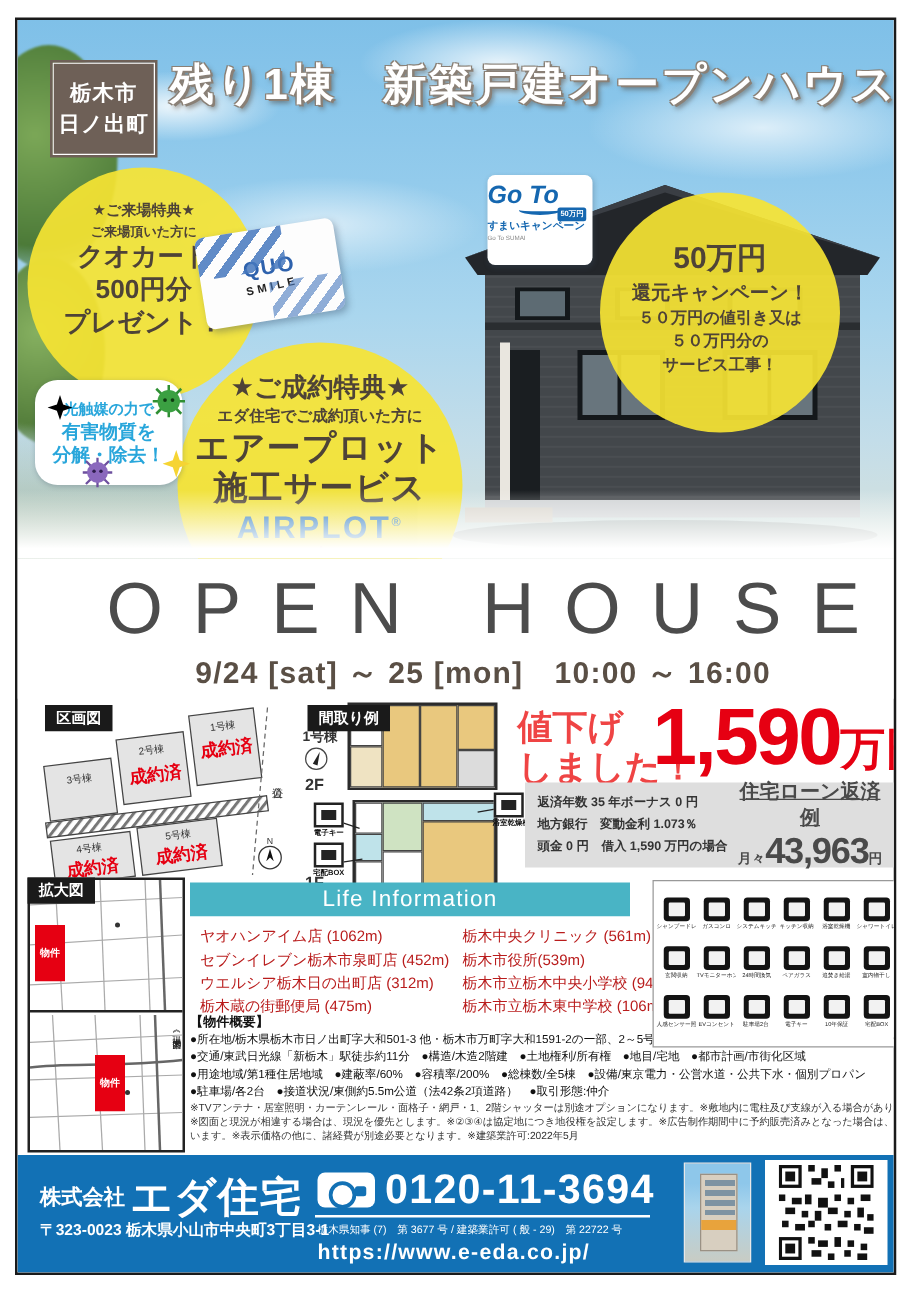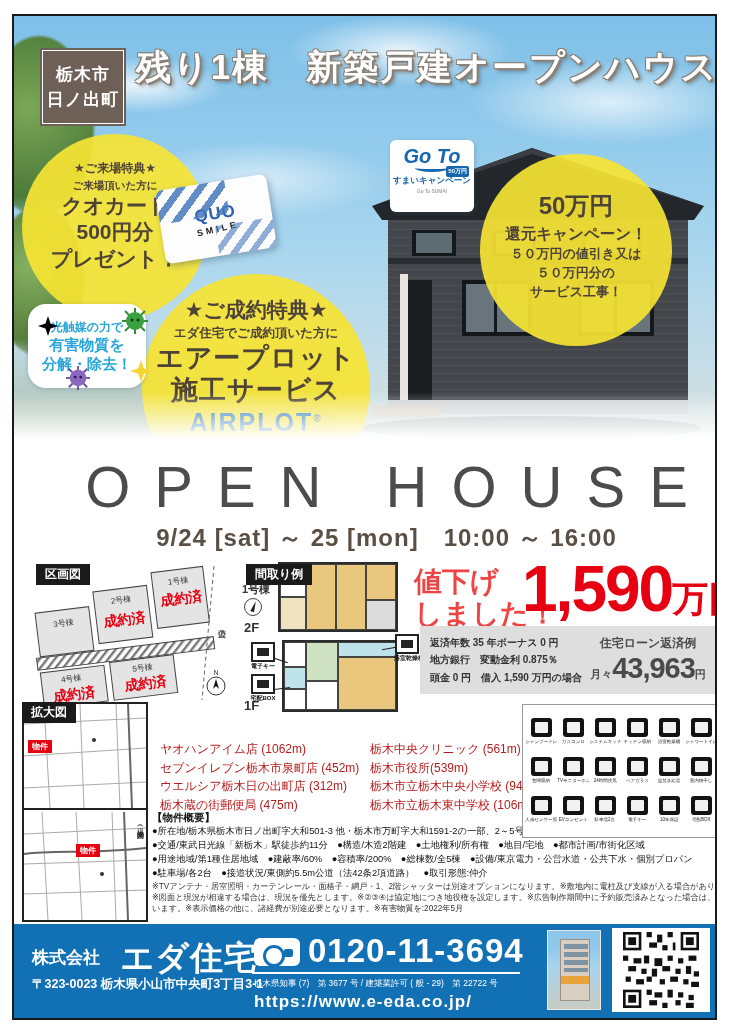--- a/index.html
+++ b/index.html
@@ -57,21 +57,21 @@
     border-radius:7px; transform:rotate(-9deg); z-index:5; box-shadow:2px 3px 6px rgba(40,60,90,.35);
     overflow:hidden; display:flex; flex-direction:column; justify-content:center; align-items:center; }
   .quo-card::before { content:''; position:absolute; left:-20px; top:-26px; width:90px; height:60px;
     background:repeating-linear-gradient(135deg, rgba(70,120,190,.85) 0 7px, rgba(255,255,255,0) 7px 16px); }
   .quo-card::after { content:''; position:absolute; right:-22px; bottom:-10px; width:80px; height:40px;
     background:repeating-linear-gradient(135deg, rgba(70,120,190,.6) 0 6px, rgba(255,255,255,0) 6px 14px); }
   .quo-logo { font-size:17px; font-weight:bold; color:#2e62ad; letter-spacing:1px; }
   .quo-sub { font-size:9px; font-weight:bold; color:#222; letter-spacing:3px; transform:rotate(-4deg); }
 
   .goto-badge { position:absolute; left:376px; top:124px; width:84px; height:72px; background:#fff;
-    border-radius:6px; z-index:5; text-align:center; padding-top:6px; box-shadow:1px 2px 4px rgba(60,80,100,.3); }
+    border-radius:6px; z-index:5; padding-top:6px; box-shadow:1px 2px 4px rgba(60,80,100,.3); }
   .goto-logo { font-size:20px; font-weight:bold; color:#1567b0; font-style:italic; line-height:1; }
   .goto-smile { width:34px; height:8px; border:0; border-bottom:3px solid #1567b0; border-radius:50%; margin:-2px auto 1px; }
   .goto-50 { position:absolute; right:5px; top:26px; font-size:6px; font-weight:bold; color:#fff; background:#1567b0; padding:1px 2px; border-radius:2px; }
   .goto-label { font-size:8.5px; font-weight:bold; color:#1567b0; margin-top:3px; }
   .goto-sub { font-size:5px; color:#888; margin-top:1px; }
 
   .bubble { position:absolute; left:14px; top:288px; width:118px; height:84px; background:#fff;
     border-radius:18px; z-index:5; display:flex; flex-direction:column; justify-content:center; align-items:center;
     color:#28a6db; font-weight:bold; box-shadow:0 1px 4px rgba(50,70,90,.25); }
   .bubble .b1 { font-size:12px; }
@@ -107,30 +107,30 @@
   .anno-line { position:absolute; background:#222; height:1px; z-index:2; }
 
   .price-drop { position:absolute; left:400px; top:550px; font-size:28px; font-weight:bold; color:#ef4444; line-height:1.15; z-index:5; }
   .price-amt { position:absolute; left:508px; top:536px; color:#e60012; white-space:nowrap; z-index:5; }
   .price-amt .num { font-size:64px; font-weight:bold; letter-spacing:-2px; }
   .price-amt .unit { font-size:36px; font-weight:bold; }
   .loan-box { position:absolute; left:406px; top:610px; width:296px; height:68px; background:#dedede;
     display:flex; align-items:center; padding:6px 10px; z-index:5; }
   .loan-left { width:160px; font-size:10px; font-weight:bold; color:#333; line-height:1.75; white-space:nowrap; }
   .loan-right { flex:1; text-align:center; color:#4a4a4a; }
-  .loan-title { font-size:12px; font-weight:bold; }
+  .loan-title { font-size:16px; font-weight:bold;text-decoration:underline; }
   .loan-monthly { white-space:nowrap; }
   .loan-monthly .pre { font-size:11px; font-weight:bold; }
   .loan-monthly .num { font-size:29px; font-weight:bold; letter-spacing:-1px; }
   .loan-monthly .un { font-size:11px; font-weight:bold; }
 
   
   .areamap { position:absolute; left:8px; top:686px; width:126px; height:220px; border:2px solid #222; background:#fff; }
   .areamap svg { position:absolute; inset:0; }
-  .marker { position:absolute; background:#e60012; color:#fff; font-size:8px; font-weight:bold; padding:1px 4px; z-index:3; }
+  .marker { position:absolute; background:#e60012; color:#fff; font-size:8px; font-weight:bold; padding:17px 4px; z-index:3; }
   .sidelabel { position:absolute; right:1px; top:118px; writing-mode:vertical-rl; font-size:7px; color:#222; letter-spacing:1px; }
   .map-divider { position:absolute; left:0; top:104px; width:100%; height:2px; background:#222; }
 
   .life-banner { position:absolute; left:138px; top:690px; width:352px; height:27px; background:#49b4c5;
     color:#fff; font-size:18px; text-align:center; line-height:27px; letter-spacing:1px; }
   .life-cols { position:absolute; left:146px; top:724px; width:560px; display:flex; }
   .life-col { width:210px; }
   .life-col.right { width:240px; }
   .life-item { font-size:12px; color:#b91c1c; line-height:18.5px; white-space:nowrap; }
 
@@ -143,21 +143,21 @@
     display:grid; grid-template-columns:repeat(6,1fr); align-content:space-evenly; justify-items:center; padding:2px; }
   .eq { width:31px; display:flex; flex-direction:column; align-items:center; }
   .eq-icon { width:21px; height:19px; background:#131313; border-radius:3px; position:relative; }
   .eq-icon::after { content:''; position:absolute; left:4px; top:4px; right:4px; bottom:4px; background:#f2f2f2; border-radius:1px; }
   .eq-label { font-size:6px; color:#222; white-space:nowrap; transform:scale(.75); max-width:42px; overflow:hidden; }
 
   
   .footer { position:absolute; left:0; top:908px; width:701px; height:94px; background:#1271b5; color:#fff; }
   .f-company { position:absolute; left:18px; top:12px; white-space:nowrap; }
   .f-company .pre { font-size:17px; font-weight:bold; vertical-align:6px; }
-  .f-company .name { font-size:33px; font-weight:bold; letter-spacing:1px;margin-left:16px; }
+  .f-company .name { font-size:33px; font-weight:bold; letter-spacing:1px; }
   .f-dial { position:absolute; left:240px; top:14px; width:46px; height:28px; background:#fff; border-radius:6px; }
   .f-dial::before { content:''; position:absolute; left:9px; top:7px; width:16px; height:16px; border:3.5px solid #1271b5; border-radius:50%; }
   .f-dial::after { content:''; position:absolute; right:7px; top:11px; width:9px; height:8px; background:#1271b5; border-radius:2px; }
   .f-phone { position:absolute; left:294px; top:8px; font-size:33px; font-weight:bold; letter-spacing:1px; white-space:nowrap; }
   .f-line { position:absolute; left:238px; top:48px; width:268px; height:2px; background:#fff; }
   .f-address { position:absolute; left:18px; top:52px; font-size:12.5px; font-weight:bold; white-space:nowrap; }
   .f-hours { position:absolute; left:18px; top:72px; font-size:12.5px; font-weight:bold; white-space:nowrap; }
   .f-license { position:absolute; left:240px; top:54px; font-size:8.5px; white-space:nowrap; }
   .f-url { position:absolute; left:240px; top:68px; font-size:17px; font-weight:bold; letter-spacing:1px; white-space:nowrap; }
   .f-photo { position:absolute; left:533px; top:6px; width:54px; height:80px; border:1px solid #e8e8e8; overflow:hidden;
@@ -397,21 +397,21 @@
       <div>値下げ</div>
       <div>しました！</div>
     </div>
     <div class="price-amt">
       <span class="num">1,590</span><span class="unit">万円</span>
     </div>
 
     <div class="loan-box">
       <div class="loan-left">
         <div>返済年数 35 年ボーナス 0 円</div>
-        <div>地方銀行　変動金利 0.875％</div>
+        <div>地方銀行　変動金利 1.073％</div>
         <div>頭金 0 円　借入 1,590 万円の場合</div>
       </div>
       <div class="loan-right">
         <div class="loan-title">住宅ローン返済例</div>
         <div class="loan-monthly">
           <span class="pre">月々</span><span class="num">43,963</span><span class="un">円</span>
         </div>
       </div>
     </div>
 
@@ -439,20 +439,21 @@
         <circle cx="70" cy="36" r="2" fill="#333"></circle>
         <circle cx="78" cy="170" r="2" fill="#333"></circle>
       </svg>
       <div class="tag" style="left:-2px; top:-2px;">拡大図</div>
       <div class="marker" style="left:4px; top:36px;">物件</div>
       <div class="marker" style="left:52px; top:140px;">物件</div>
       <div class="map-divider"></div>
       <div class="sidelabel">《現地案内図》</div>
     </div>
 
+    <div class="life-banner">Life Information</div>
     <div class="life-cols">
       <div class="life-col">
 
       <div class="life-item">ヤオハンアイム店 (1062m)</div>
           <div class="life-item">セブンイレブン栃木市泉町店 (452m)</div>
           <div class="life-item">ウエルシア栃木日の出町店 (312m)</div>
           <div class="life-item">栃木蔵の街郵便局 (475m)</div>
         </div>
       <div class="life-col right">
 
@@ -469,21 +470,21 @@
 
       <div class="prop-line">●所在地/栃木県栃木市日ノ出町字大和501-3 他・栃木市万町字大和1591-2の一部、2～5号棟栃木県栃木市日ノ出町字大和1591-2の一部 他</div>
           <div class="prop-line">●交通/東武日光線「新栃木」駅徒歩約11分　●構造/木造2階建　●土地権利/所有権　●地目/宅地　●都市計画/市街化区域</div>
           <div class="prop-line">●用途地域/第1種住居地域　●建蔽率/60%　●容積率/200%　●総棟数/全5棟　●設備/東京電力・公営水道・公共下水・個別プロパン</div>
           <div class="prop-line">●駐車場/各2台　●接道状況/東側約5.5m公道（法42条2項道路）　●取引形態:仲介</div>
         </div>
       <div>
 
       <div class="prop-note">※TVアンテナ・居室照明・カーテンレール・面格子・網戸・1、2階シャッターは別途オプションになります。※敷地内に電柱及び支線が入る場合があります。</div>
           <div class="prop-note">※図面と現況が相違する場合は、現況を優先とします。※②③④は協定地につき地役権を設定します。※広告制作期間中に予約販売済みとなった場合は、ご容赦願</div>
-          <div class="prop-note">います。※表示価格の他に、諸経費が別途必要となります。※有害物質を:2022年5月</div>
+          <div class="prop-note">います。※表示価格の他に、諸経費が別途必要となります。※建築業許可:2022年5月</div>
         </div>
     </div>
 
     <div class="equip">
 
         <div class="eq">
           <div class="eq-icon"></div>
           <div class="eq-label">シャンプードレッサー</div>
         </div>
 

